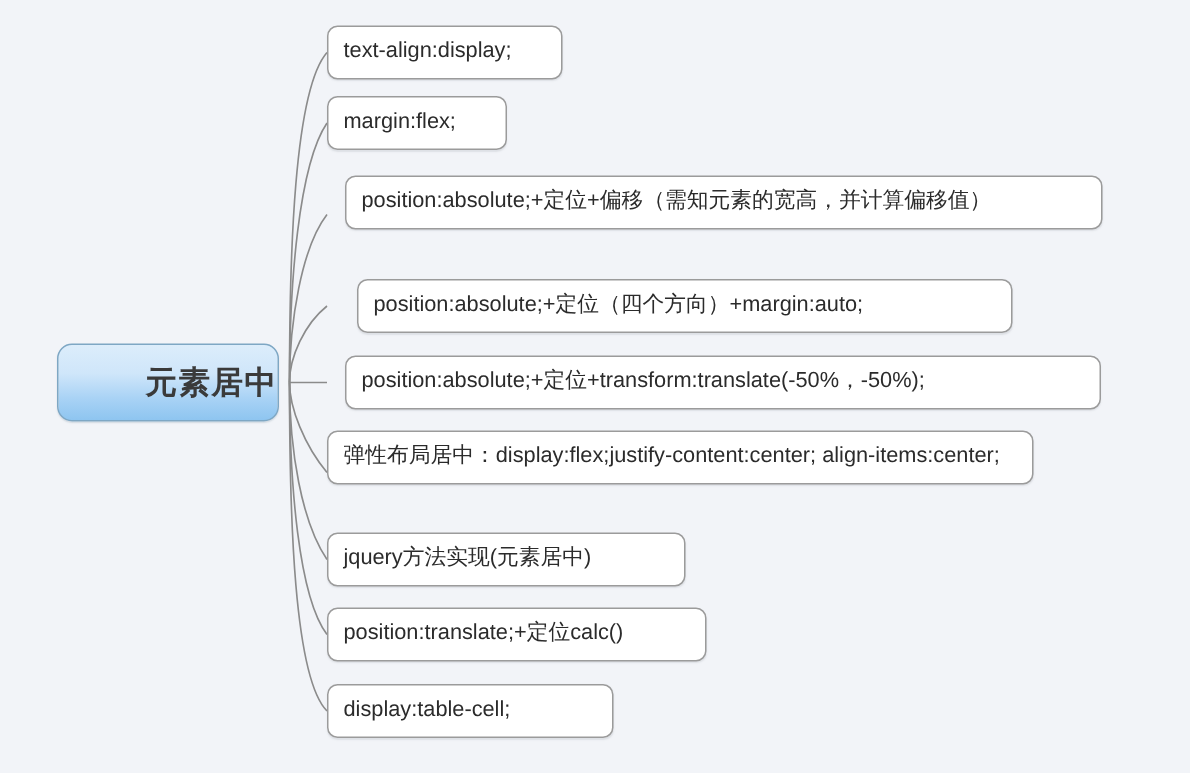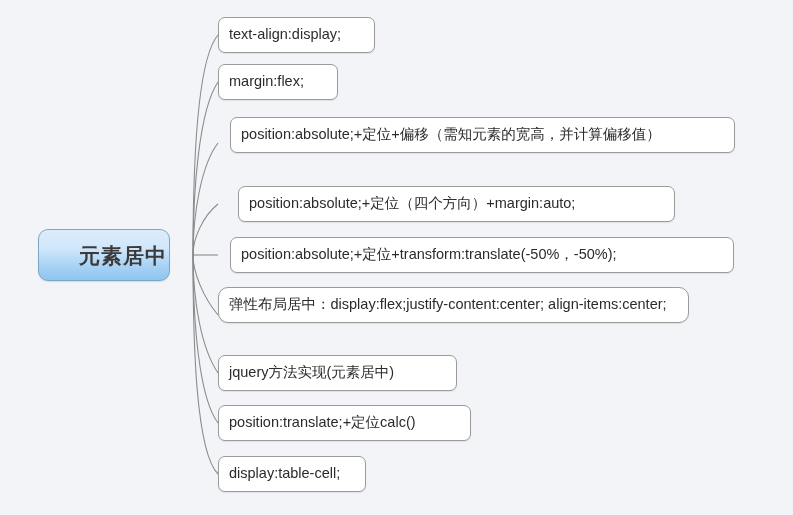--- a/index.html
+++ b/index.html
@@ -25,29 +25,29 @@
     left: 0;
     top: 0;
     width: 793px;
     height: 515px;
     pointer-events: none;
   }
   .root-node {
     position: absolute;
     left: 38px;
     top: 229px;
-    width: 132px;
+    width: 148px;
     height: 52px;
     box-sizing: border-box;
     border: 1px solid #7ea7c4;
     border-radius: 10px;
     background: linear-gradient(to bottom, #dcedfb 0%, #cfe6fa 38%, #a8d2f5 72%, #8ec5f0 100%);
     display: flex;
     align-items: center;
-    justify-content: flex-start;
+    justify-content: flex-end;
     box-shadow: 0 1px 1px rgba(120,140,160,0.25);
     padding-left: 40px;
   }
   .root-label {
     font-size: 21px;
     font-weight: bold;
     color: #3a3a3a;
     letter-spacing: 1px;
     line-height: 1;
   }
@@ -100,29 +100,29 @@
   </div>
 
   <div class="branch-node" style="left:218px; top:186px; width:437px;margin-left:20px;">
     <span>position:absolute;+定位（四个方向）+margin:auto;</span>
   </div>
 
   <div class="branch-node" style="left:230px; top:237px; width:504px;">
     <span>position:absolute;+定位+transform:translate(-50%，-50%);</span>
   </div>
 
-  <div class="branch-node" style="left:218px; top:287px; width:471px;border-radius:10px;">
+  <div class="branch-node" style="left:218px; top:287px; width:471px;">
     <span>弹性布局居中：display:flex;justify-content:center; align-items:center;</span>
   </div>
 
   <div class="branch-node" style="left:218px; top:355px; width:239px;">
     <span>jquery方法实现(元素居中)</span>
   </div>
 
   <div class="branch-node" style="left:218px; top:405px; width:253px;">
     <span>position:translate;+定位calc()</span>
   </div>
 
-  <div class="branch-node" style="left:218px; top:456px; width:148px;">
+  <div class="branch-node" style="left:218px; top:456px; width:191px;">
     <span>display:table-cell;</span>
   </div>
 
 </div>
 
 </body></html>

